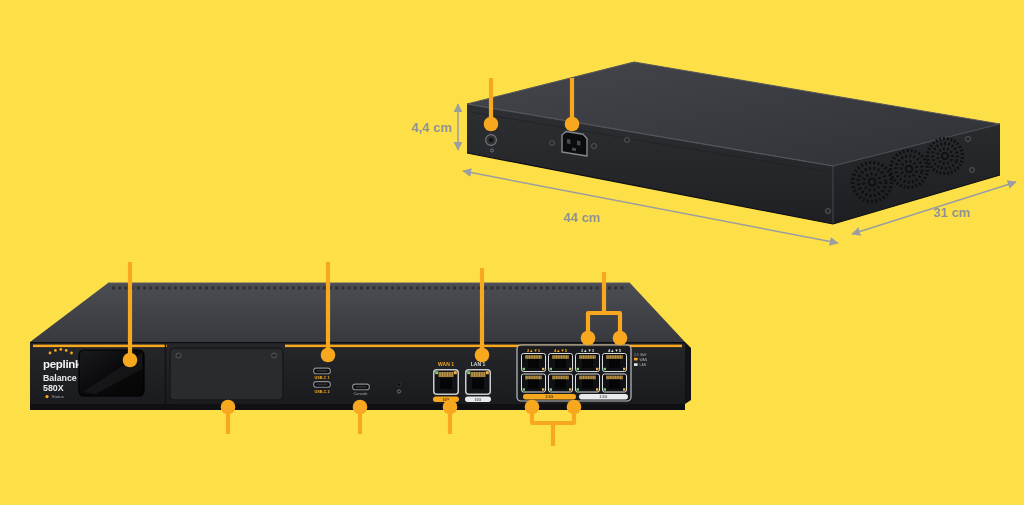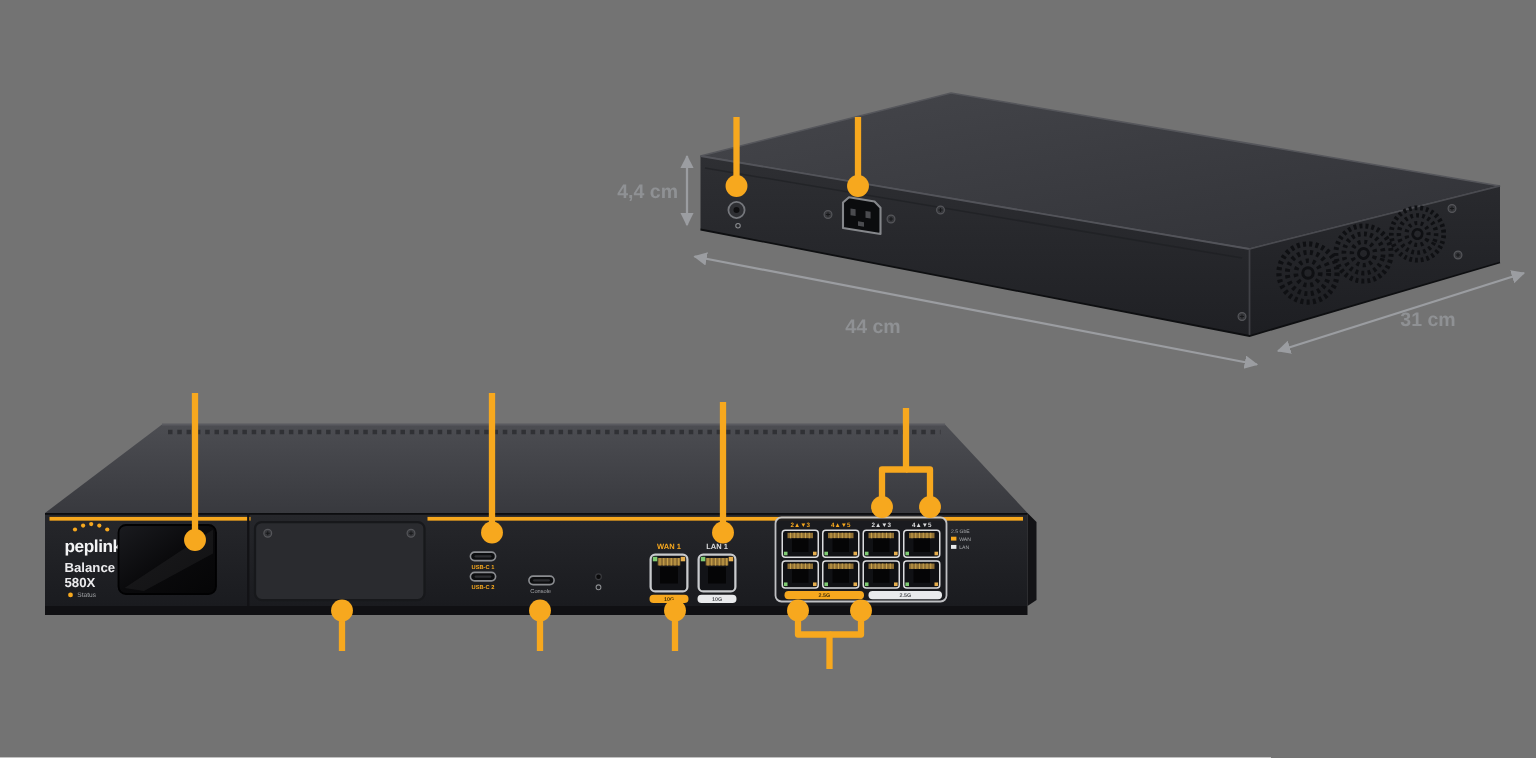--- a/index.html
+++ b/index.html
@@ -1,16 +1,16 @@
 <!DOCTYPE html>
 <html><head>
 <meta charset="utf-8">
 <style>
   html,body{margin:0;padding:0;background:#ffffff;}
-  .stage{position:relative;width:1024px;height:505px;background:#737373;overflow:hidden;}
+  .stage{position:relative;width:1024px;height:505px;background:#fde047;overflow:hidden;}
   svg text{font-family:"Liberation Sans",sans-serif;}
   .dim{font-weight:bold;font-size:13px;fill:#8F9194;}
   .brand{font-weight:bold;font-size:11.5px;fill:#F4F4F5;letter-spacing:-0.3px;}
   .model{font-weight:bold;font-size:8.8px;fill:#ECECEE;}
   .status-t{font-size:4.4px;fill:#9FA1A4;}
   .lbl-or{font-weight:bold;font-size:5px;fill:#F7A81E;}
   .lbl-wh{font-weight:bold;font-size:5px;fill:#DBDCDE;}
   .usb-t{font-weight:bold;font-size:3.8px;fill:#F7A81E;}
   .con-t{font-size:3.8px;fill:#A7A9AC;}
   .grp-or{font-weight:bold;font-size:4.2px;fill:#F7A81E;}

